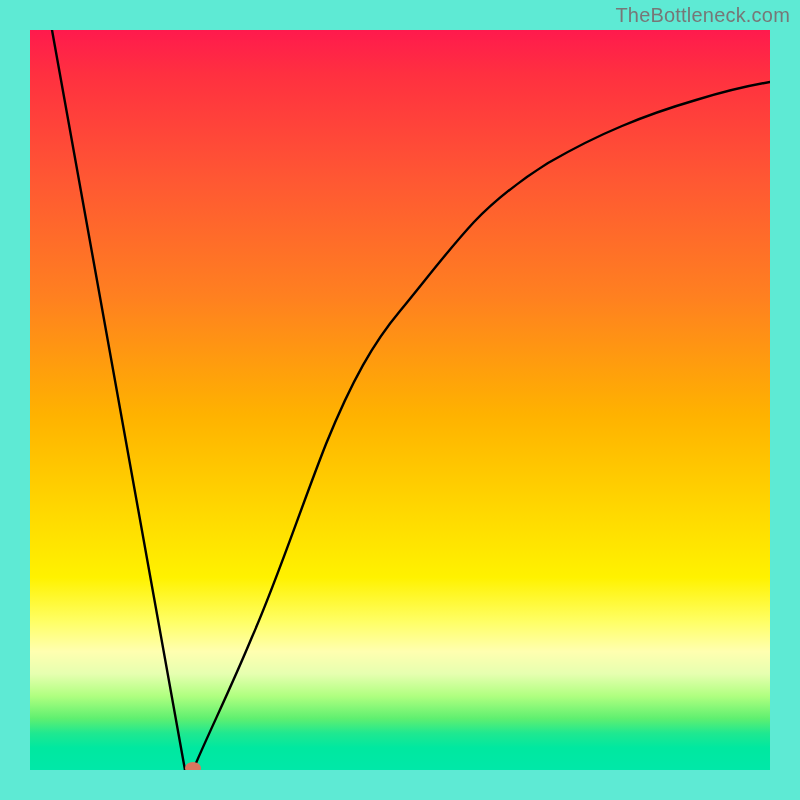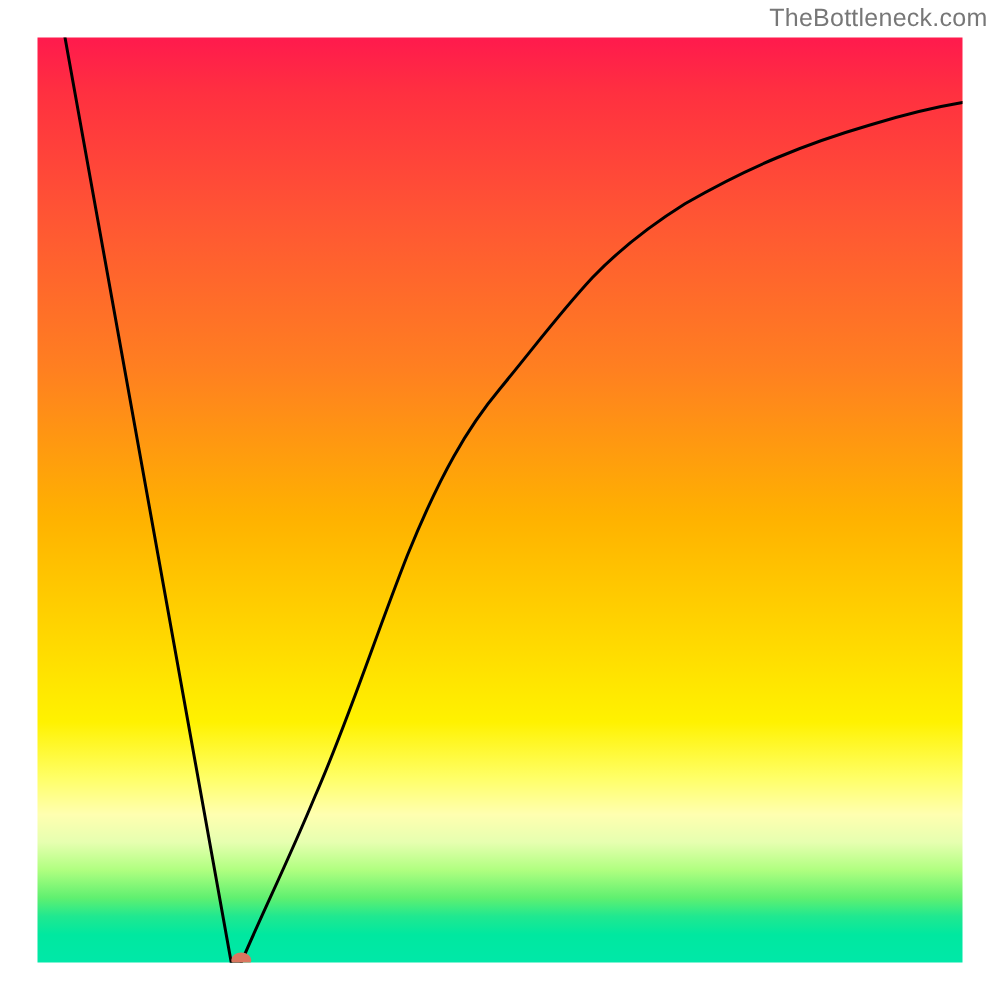--- a/index.html
+++ b/index.html
@@ -9,21 +9,21 @@
     height: 800px;
     background: #000;
     overflow: hidden;
   }
   .frame {
     position: absolute;
     left: 0;
     top: 0;
     width: 800px;
     height: 800px;
-    background: #ffffff;
+    background: #5eead4;
   }
   .plot-area {
     position: absolute;
     left: 30px;
     top: 30px;
     width: 740px;
     height: 740px;
     background: linear-gradient(to bottom,
       #ff1a4d 0%,
       #ff3040 6%,

